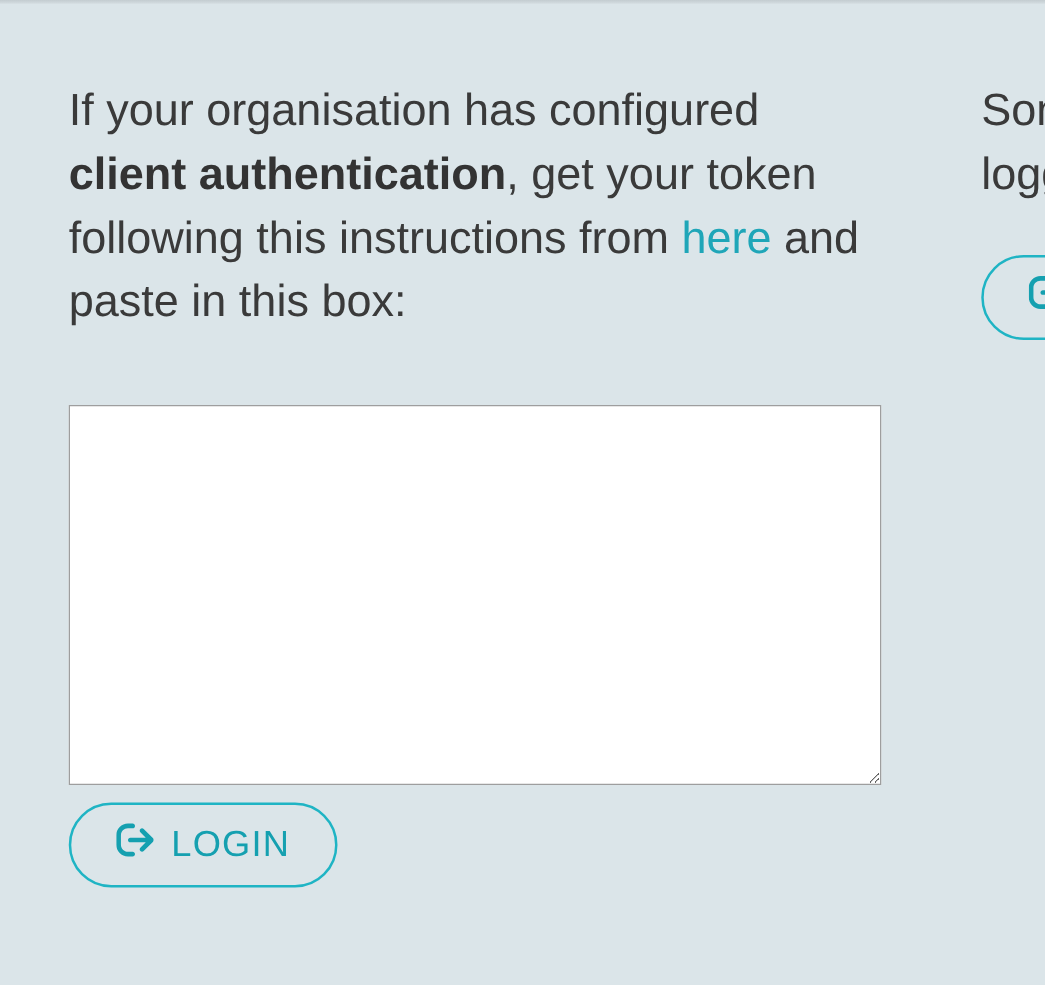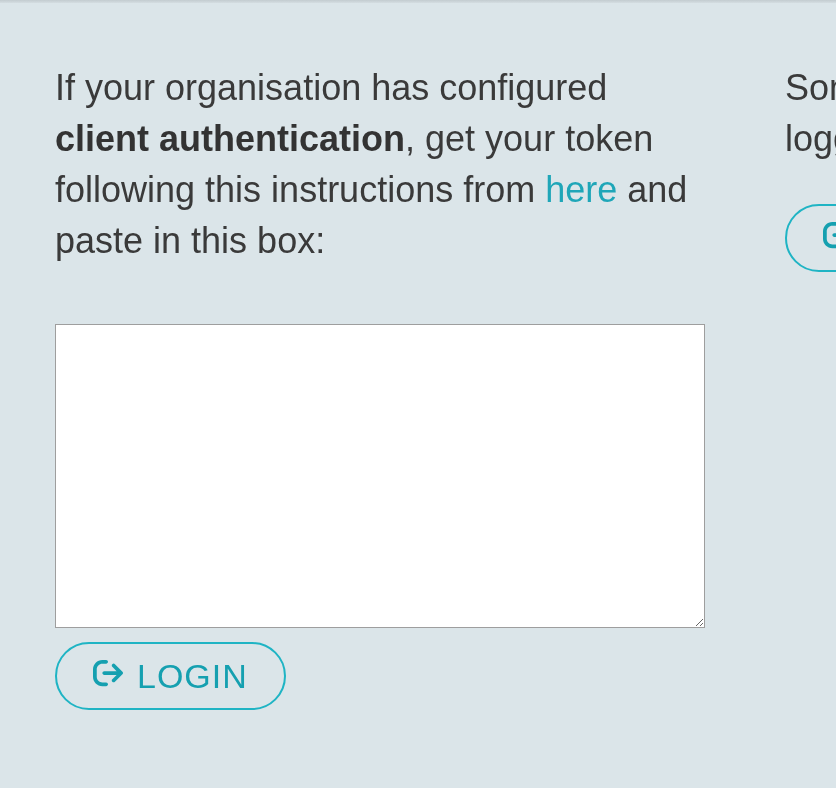--- a/index.html
+++ b/index.html
@@ -60,21 +60,21 @@
     .btn {
       display: inline-flex;
       align-items: center;
       gap: 14px;
       padding: 0 36px;
       height: 68px;
       border: 2px solid #1fb4c4;
       border-radius: 40px;
       background: transparent;
       color: #15a0b0;
-      font-size: 34px;
+      font-size: 29px;
       letter-spacing: 1px;
       cursor: pointer;
       font-weight: 500;
       font-family: inherit;
     }
     .btn svg { width: 30px; height: 30px; }
     .right-text {
       font-size: 36px;
       line-height: 1.42;
       color: #3a3a3a;

